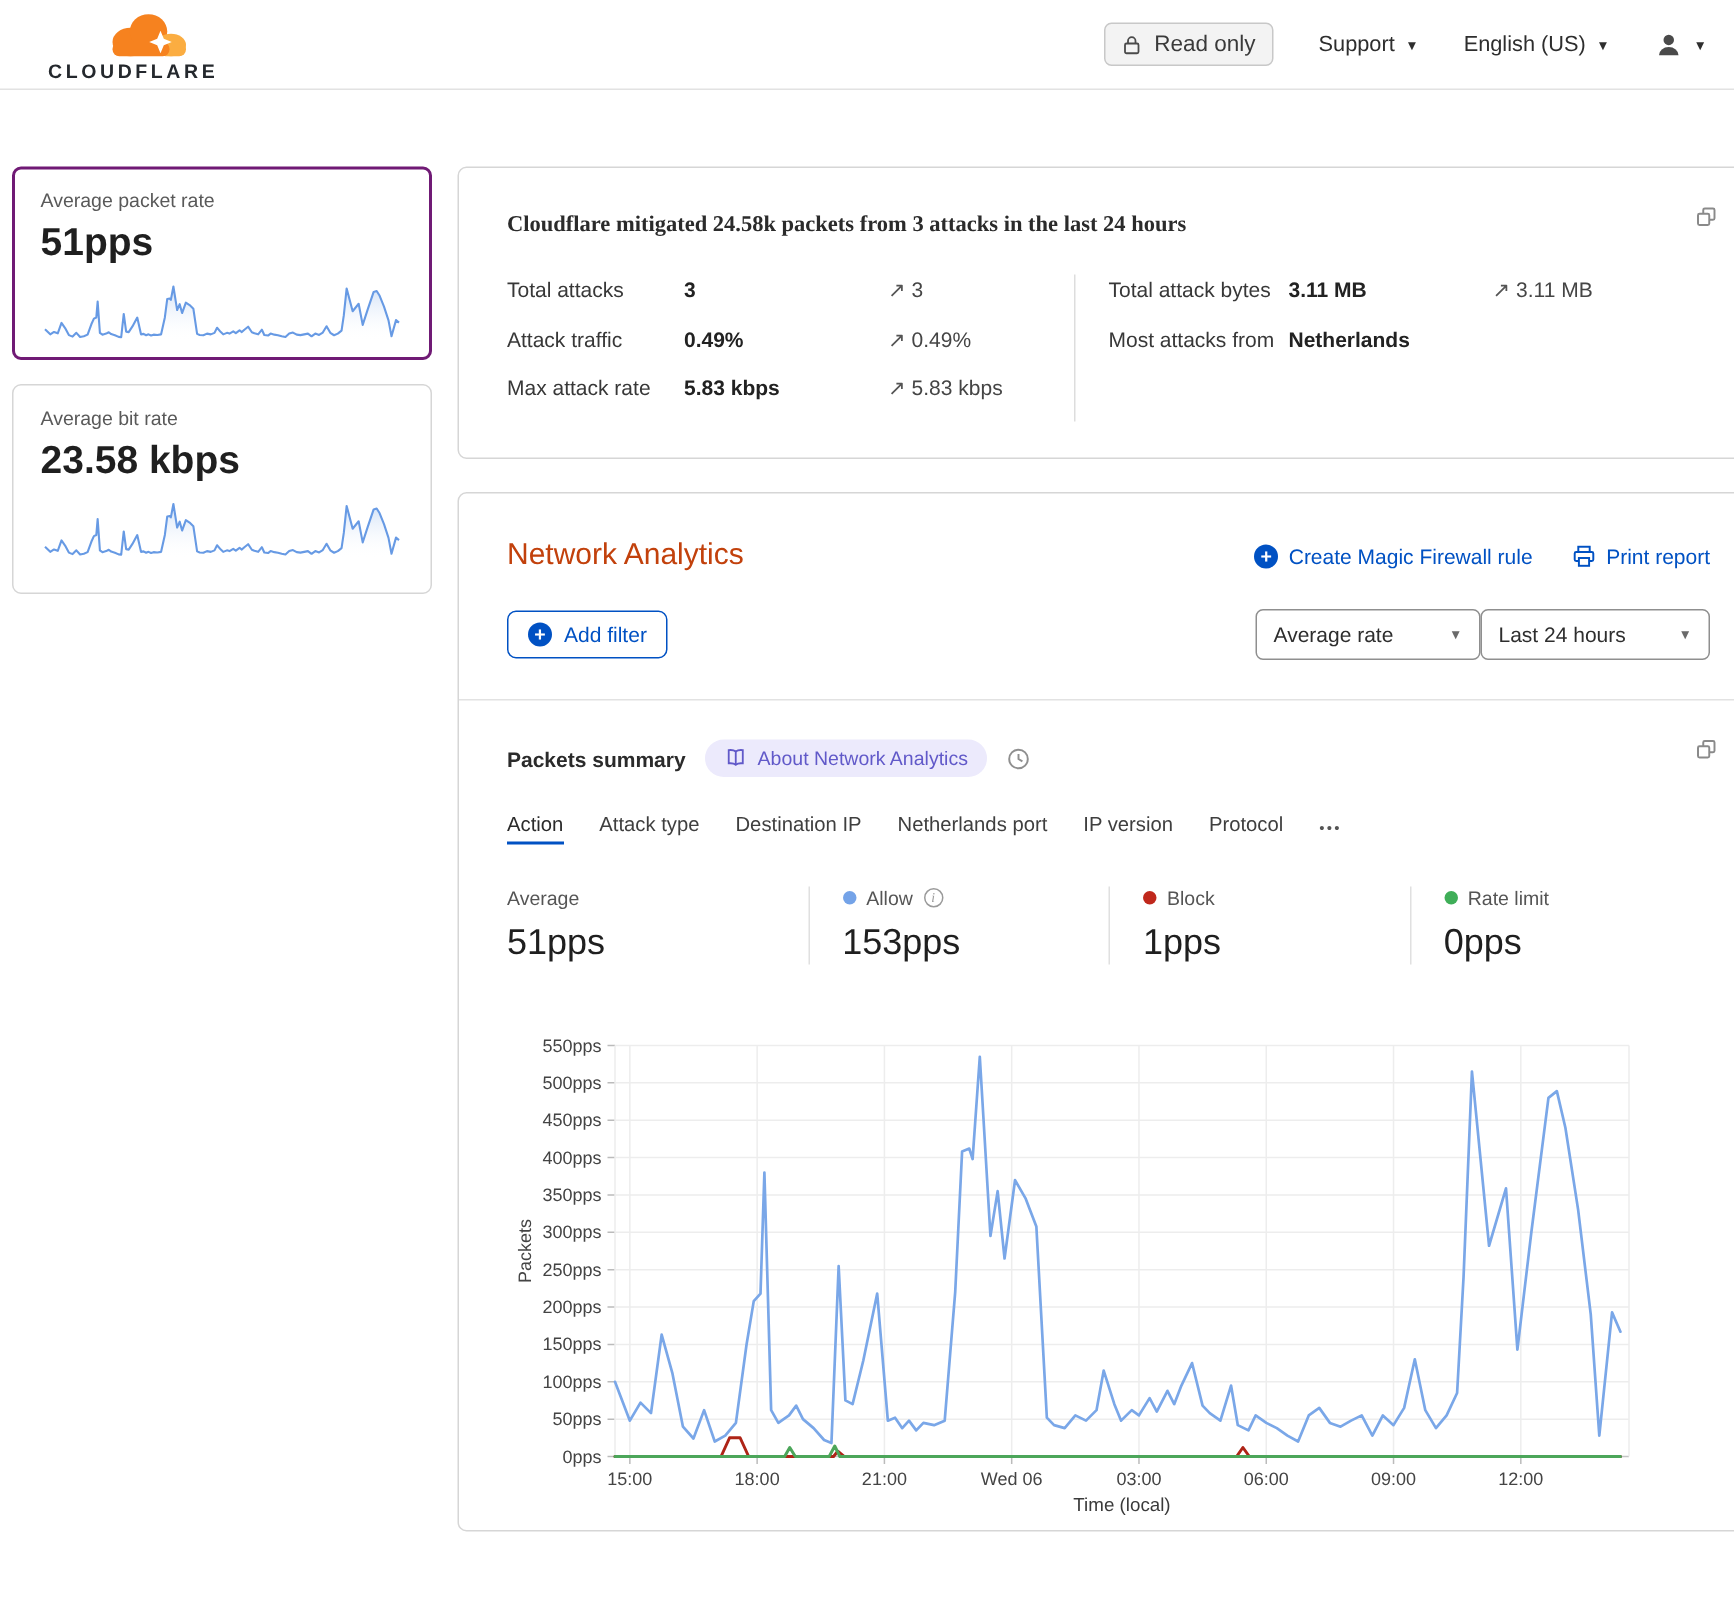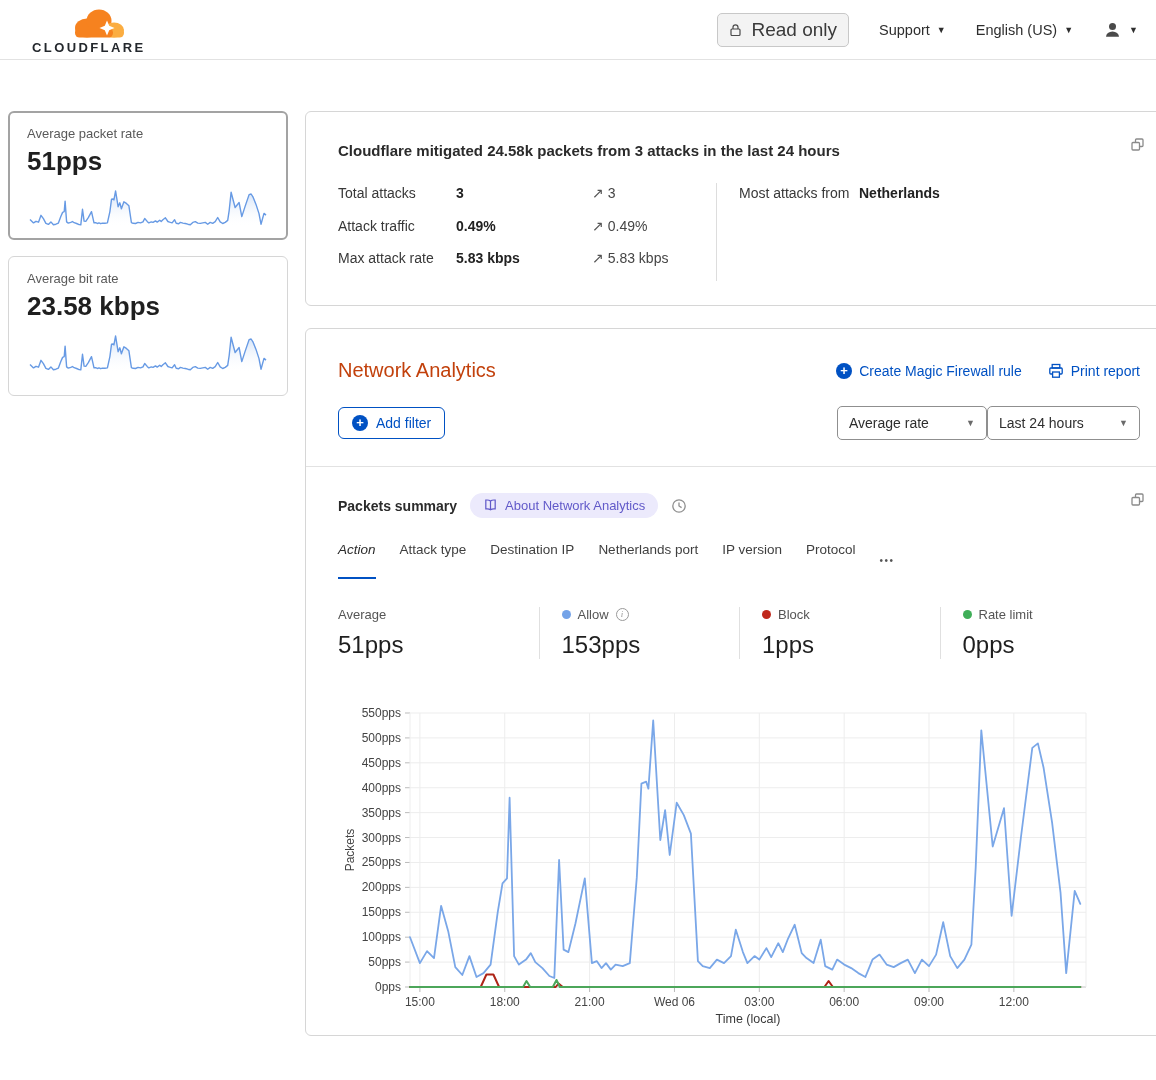--- a/index.html
+++ b/index.html
@@ -16,38 +16,38 @@
   .logo { position:relative; width:122px; height:52px; cursor:pointer; }
   .logo svg { position:absolute; left:48px; top:3px; }
   .logo-text {
     position:absolute; left:14px; top:36px; font-size:13px; font-weight:bold;
     letter-spacing:2.4px; color:#24282d;
   }
   .nav-right { margin-left:auto; display:flex; align-items:center; gap:30px; }
   .readonly-badge {
     display:flex; align-items:center; gap:9px; background:#f3f3f3;
     border:1px solid #c8c8c8; border-radius:5px; padding:5px 11px;
-    font-size:19px; color:#3a3a3a;
+    font-size:15px; color:#3a3a3a;
   }
   .nav-item { display:flex; align-items:center; gap:7px; font-size:14.5px; color:#2e2e2e; cursor:pointer; }
   .caret { font-size:9px; color:#2e2e2e; }
   
   main { display:flex; padding-top:51px; }
   .left-col { flex:none; width:280px; margin-left:8px; }
   .right-col { flex:none; width:868px; margin-left:17px; }
   .card { background:#fff; border:1px solid #d6d6d6; border-radius:6px; }
   
   .mcard { border:1px solid #d6d6d6; border-radius:6px; padding:14px 18px 21px; margin-bottom:16px; background:#fff; cursor:pointer; }
-  .mcard.selected { border:2px solid #a3a3a3; padding:13px 17px 9px; }
+  .mcard.selected { border:2px solid #701a75; padding:13px 17px 9px; }
   .mcard-label { font-size:13px; color:#595959; }
   .mcard-value { font-size:26px; font-weight:600; color:#1f1f1f; margin-top:5px; }
   .mcard svg { display:block; margin-top:8px; }
   
   .summary-card { padding:30px 32px 24px; margin-bottom:22px; position:relative; }
-  .summary-title { font-size:15px; font-weight:bold; color:#2b2b2b; padding-right:40px; }
+  .summary-title { font-size:15px; font-weight:bold; color:#2b2b2b; padding-right:40px;font-family:Liberation Serif, serif; }
   .copy-icon { position:absolute; top:24px; right:26px; cursor:pointer; }
   .sum-grid { display:flex; margin-top:24px; }
   .sum-left { flex:none; width:378px; }
   .vsep { width:1px; background:#ddd; margin-right:22px; }
   .sum-right { flex:1; }
   .srow { display:grid; grid-template-columns:118px 136px 1fr; align-items:start; margin-bottom:11px; line-height:1.55; font-size:14px; }
   .sum-right .srow { grid-template-columns:120px 136px 1fr; }
   .slabel { color:#383838; }
   .sval { font-weight:bold; color:#222; }
   .strend { color:#454545; }
@@ -80,21 +80,21 @@
   .ps { padding:26px 32px 0; position:relative; }
   .ps-head { display:flex; align-items:center; gap:13px; }
   .ps-title { font-size:14px; font-weight:bold; color:#2b2b2b; }
   .about-pill {
     display:flex; align-items:center; gap:7px; background:#eceafc; color:#6159c9;
     border-radius:13px; padding:5px 13px; font-size:13px; cursor:pointer;
   }
   .ps .copy-icon { top:24px; right:26px; }
   .tabs { display:flex; gap:24px; margin-top:24px; align-items:baseline; }
   .tab { font-size:13.5px; color:#3f3f3f; padding-bottom:6px; cursor:pointer; }
-  .tab.active { color:#2b2b2b; border-bottom:2px solid #0051c3; padding-bottom:20px;font-style:italic; }
+  .tab.active { color:#2b2b2b; border-bottom:2px solid #0051c3; padding-bottom:4px; }
   .tab-more { font-size:10px; color:#555; letter-spacing:1.5px; cursor:pointer; align-self:center; }
   .ps-stats { display:grid; grid-template-columns:1fr 1fr 1fr 1fr; margin-top:28px; }
   .ps-cell { padding-right:0; }
   .ps-cell + .ps-cell { border-left:1px solid #e0e0e0; padding-left:22px; }
   .ps-cell-top { display:flex; align-items:center; gap:7px; font-size:13px; color:#555; }
   .dot { width:9px; height:9px; border-radius:50%; flex:none; }
   .info-i {
     width:13px; height:13px; border:1px solid #9a9a9a; border-radius:50%;
     color:#9a9a9a; font-size:9px; line-height:11px; text-align:center; font-style:italic;
     font-family:"Liberation Serif", serif;
@@ -197,20 +197,25 @@
               <span class="strend"><span class="arr">↗</span><span>0.49%</span></span>
             </div>
             <div class="srow">
               <span class="slabel">Max attack rate</span>
               <span class="sval">5.83 kbps</span>
               <span class="strend"><span class="arr">↗</span><span>5.83 kbps</span></span>
             </div>
           </div>
           <div class="vsep"></div>
           <div class="sum-right">
+            <div class="srow">
+              <span class="slabel">Total attack bytes</span>
+              <span class="sval">3.11 MB</span>
+              <span class="strend"><span class="arr">↗</span><span>3.11 MB</span></span>
+            </div>
             <div class="srow">
               <span class="slabel">Most attacks from</span>
               <span class="sval">Netherlands</span>
               <span class="strend"></span>
             </div>
           </div>
         </div>
       </div>
 
       <div class="card analytics-card">

